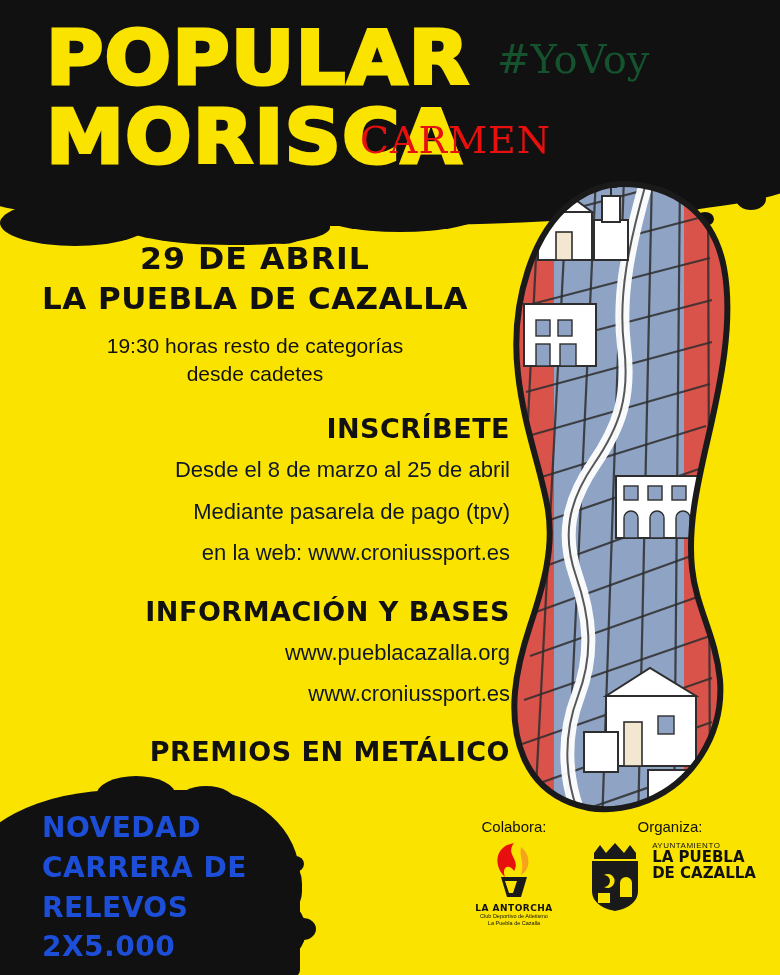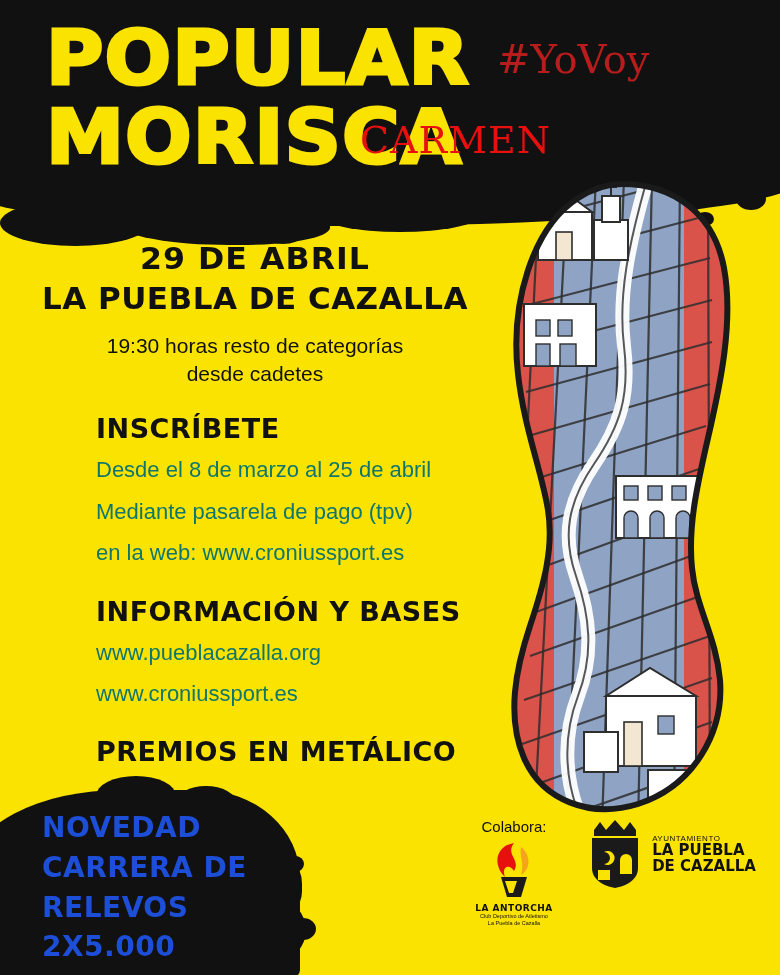--- a/index.html
+++ b/index.html
@@ -78,21 +78,21 @@
   }
 
   
   .yovoy {
     position: absolute;
     left: 497px;
     top: 36px;
     font-family: "DejaVu Serif", serif;
     font-size: 40px;
     font-weight: normal;
-    color: #b91c1c;
+    color: #14532d;
     z-index: 9;
     letter-spacing: 0px;
   }
   .carmen {
     position: absolute;
     left: 360px;
     top: 118px;
     font-family: "DejaVu Serif", serif;
     font-size: 38px;
     color: #E8100F;
@@ -128,34 +128,34 @@
   }
   .sched {
     font-family: "Liberation Sans", sans-serif;
     font-size: 21px;
     color: #111;
     line-height: 1.32;
     margin: 0;
   }
 
   .left-block {
-    text-align: left;
+    text-align: right;
     padding-left: 96px;
   }
   .head {
     font-family: "DejaVu Sans", sans-serif;
     font-weight: bold;
     font-size: 27px;
     color: #111;
     letter-spacing: 0.5px;
   }
   .body-line {
     font-family: "Liberation Sans", sans-serif;
     font-size: 22px;
-    color: #0f766e;
+    color: #0f172a;
     line-height: 1.42;
   }
 
   .sec-inscribete { margin-top: 26px; }
   .sec-inscribete .body-line { margin-top: 10px; }
   .sec-info { margin-top: 28px; }
   .sec-info .body-line { margin-top: 10px; }
   .sec-premios { margin-top: 26px; }
 
   
@@ -244,21 +244,21 @@
   }
   .ayto-top {
     font-family: "Liberation Sans", sans-serif;
     font-size: 8px;
     color: #111;
     letter-spacing: 0.5px;
     text-align: left;
   }
   .org-row {
     display: flex;
-    align-items: center;
+    align-items: flex-start;
     justify-content: center;
     gap: 6px;
   }
 </style>
 </head>
 <body>
 
 <div id="poster">
 
   <div class="band-top"></div>
@@ -454,20 +454,21 @@
         <path d="M34 6 C 44 14, 44 28, 34 34 C 38 22, 32 16, 34 6 Z" fill="#F6A21D"></path>
         <path d="M14 36 L 40 36 L 34 56 L 20 56 Z" fill="#1A1A1A"></path>
         <path d="M18 40 L 30 40 L 26 52 L 22 52 Z" fill="#FBE300"></path>
       </svg>
       <div class="sp-name">LA ANTORCHA</div>
       <div class="sp-sub">Club Deportivo de Atletismo</div>
       <div class="sp-sub">La Puebla de Cazalla</div>
     </div>
 
     <div class="sp-col organiza">
+      <div class="sp-label">Organiza:</div>
       <div class="org-row">
         <svg width="62" height="72" viewBox="0 0 62 72">
           <path d="M10 12 l6 -8 l6 8 l9 -10 l9 10 l6 -8 l6 8 v6 H10 Z" fill="#1A1A1A"></path>
           <path d="M8 20 H54 V50 C54 62, 42 68, 31 70 C20 68, 8 62, 8 50 Z" fill="#1A1A1A"></path>
           <path d="M20 34 a6 6 0 1 1 0 12 a7 7 0 1 0 0 -12 Z" fill="#FBE300"></path>
           <path d="M36 56 v-14 a6 6 0 0 1 12 0 v14 Z" fill="#FBE300"></path>
           <rect x="14" y="52" width="12" height="10" fill="#FBE300"></rect>
         </svg>
         <div>
           <div class="ayto-top">AYUNTAMIENTO</div>

